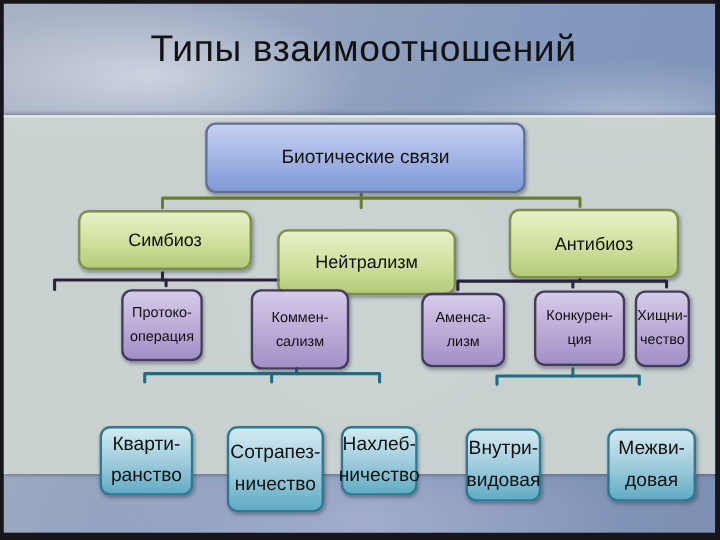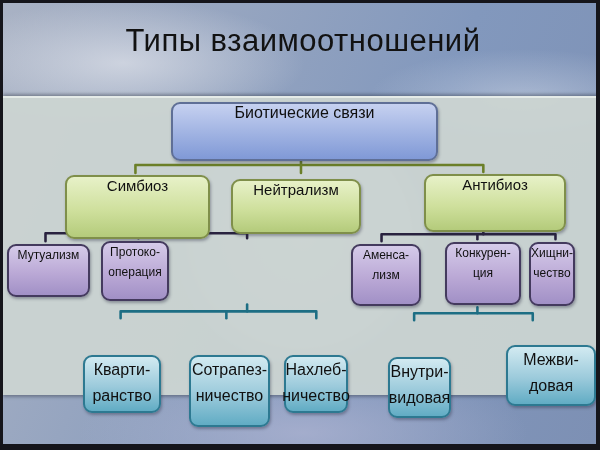--- a/index.html
+++ b/index.html
@@ -32,21 +32,21 @@
   }
   .title{
     position:absolute;left:0;top:20px;width:600px;
     text-align:center;
     font-size:31px;letter-spacing:.5px;
     color:#121212;
   }
   
   .node{
     position:absolute;
-    display:flex;align-items:flex-start;justify-content:center;
+    display:flex;align-items:center;justify-content:center;
     text-align:center;
     box-sizing:border-box;
     border-radius:9px;
     color:#101010;
     box-shadow:1px 2px 3px rgba(40,42,62,.38);
   }
   .node span{white-space:pre-line;}
   .blue{
     background:linear-gradient(#c6d1f0 0%, #9fb2e2 55%, #8099d6 100%);
     border:2px solid #5f6f96;
@@ -101,36 +101,37 @@
       <path d="M226,312 L226,319"></path>
       <path d="M480,308 L480,314"></path>
       <path d="M416,321 L416,314 L536,314 L536,321"></path>
     </g>
   </svg>
 
   <div class="node blue" style="left:168px;top:99px;width:267px;height:59px">
     <span>Биотические связи</span>
   </div>
 
-  <div class="node green" style="left:62px;top:172px;width:145px;height:64px">
+  <div class="node green" style="left:62px;top:172px;width:145px;height:50px">
     <span>Симбиоз</span>
   </div>
-  <div class="node green" style="left:228px;top:176px;width:130px;height:55px">
+  <div class="node green" style="left:228px;top:188px;width:149px;height:55px">
     <span>Нейтрализм</span>
   </div>
   <div class="node green" style="left:421px;top:171px;width:142px;height:58px">
     <span>Антибиоз</span>
   </div>
 
-  <div class="node purple" style="left:4px;top:241px;width:83px;height:53px">
-    <span>Мутуализм</span>
-  </div>
   <div class="node purple" style="left:98px;top:238px;width:68px;height:60px">
     <span>Протоко-
 операция</span>
+  </div>
+  <div class="node purple" style="left:206px;top:238px;width:82px;height:67px">
+    <span>Коммен-
+сализм</span>
   </div>
 
   <div class="node purple" style="left:348px;top:241px;width:70px;height:62px">
     <span>Аменса-
 лизм</span>
   </div>
   <div class="node purple" style="left:442px;top:239px;width:76px;height:63px">
     <span>Конкурен-
 ция</span>
   </div>
@@ -149,17 +150,17 @@
   </div>
   <div class="node teal" style="left:281px;top:319px;width:64px;height:58px">
     <span>Нахлеб-
 ничество</span>
   </div>
 
   <div class="node teal" style="left:385px;top:321px;width:63px;height:61px">
     <span>Внутри-
 видовая</span>
   </div>
-  <div class="node teal" style="left:503px;top:309px;width:90px;height:61px">
+  <div class="node teal" style="left:503px;top:321px;width:74px;height:61px">
     <span>Межви-
 довая</span>
   </div>
 </div>
 
 </body></html>

